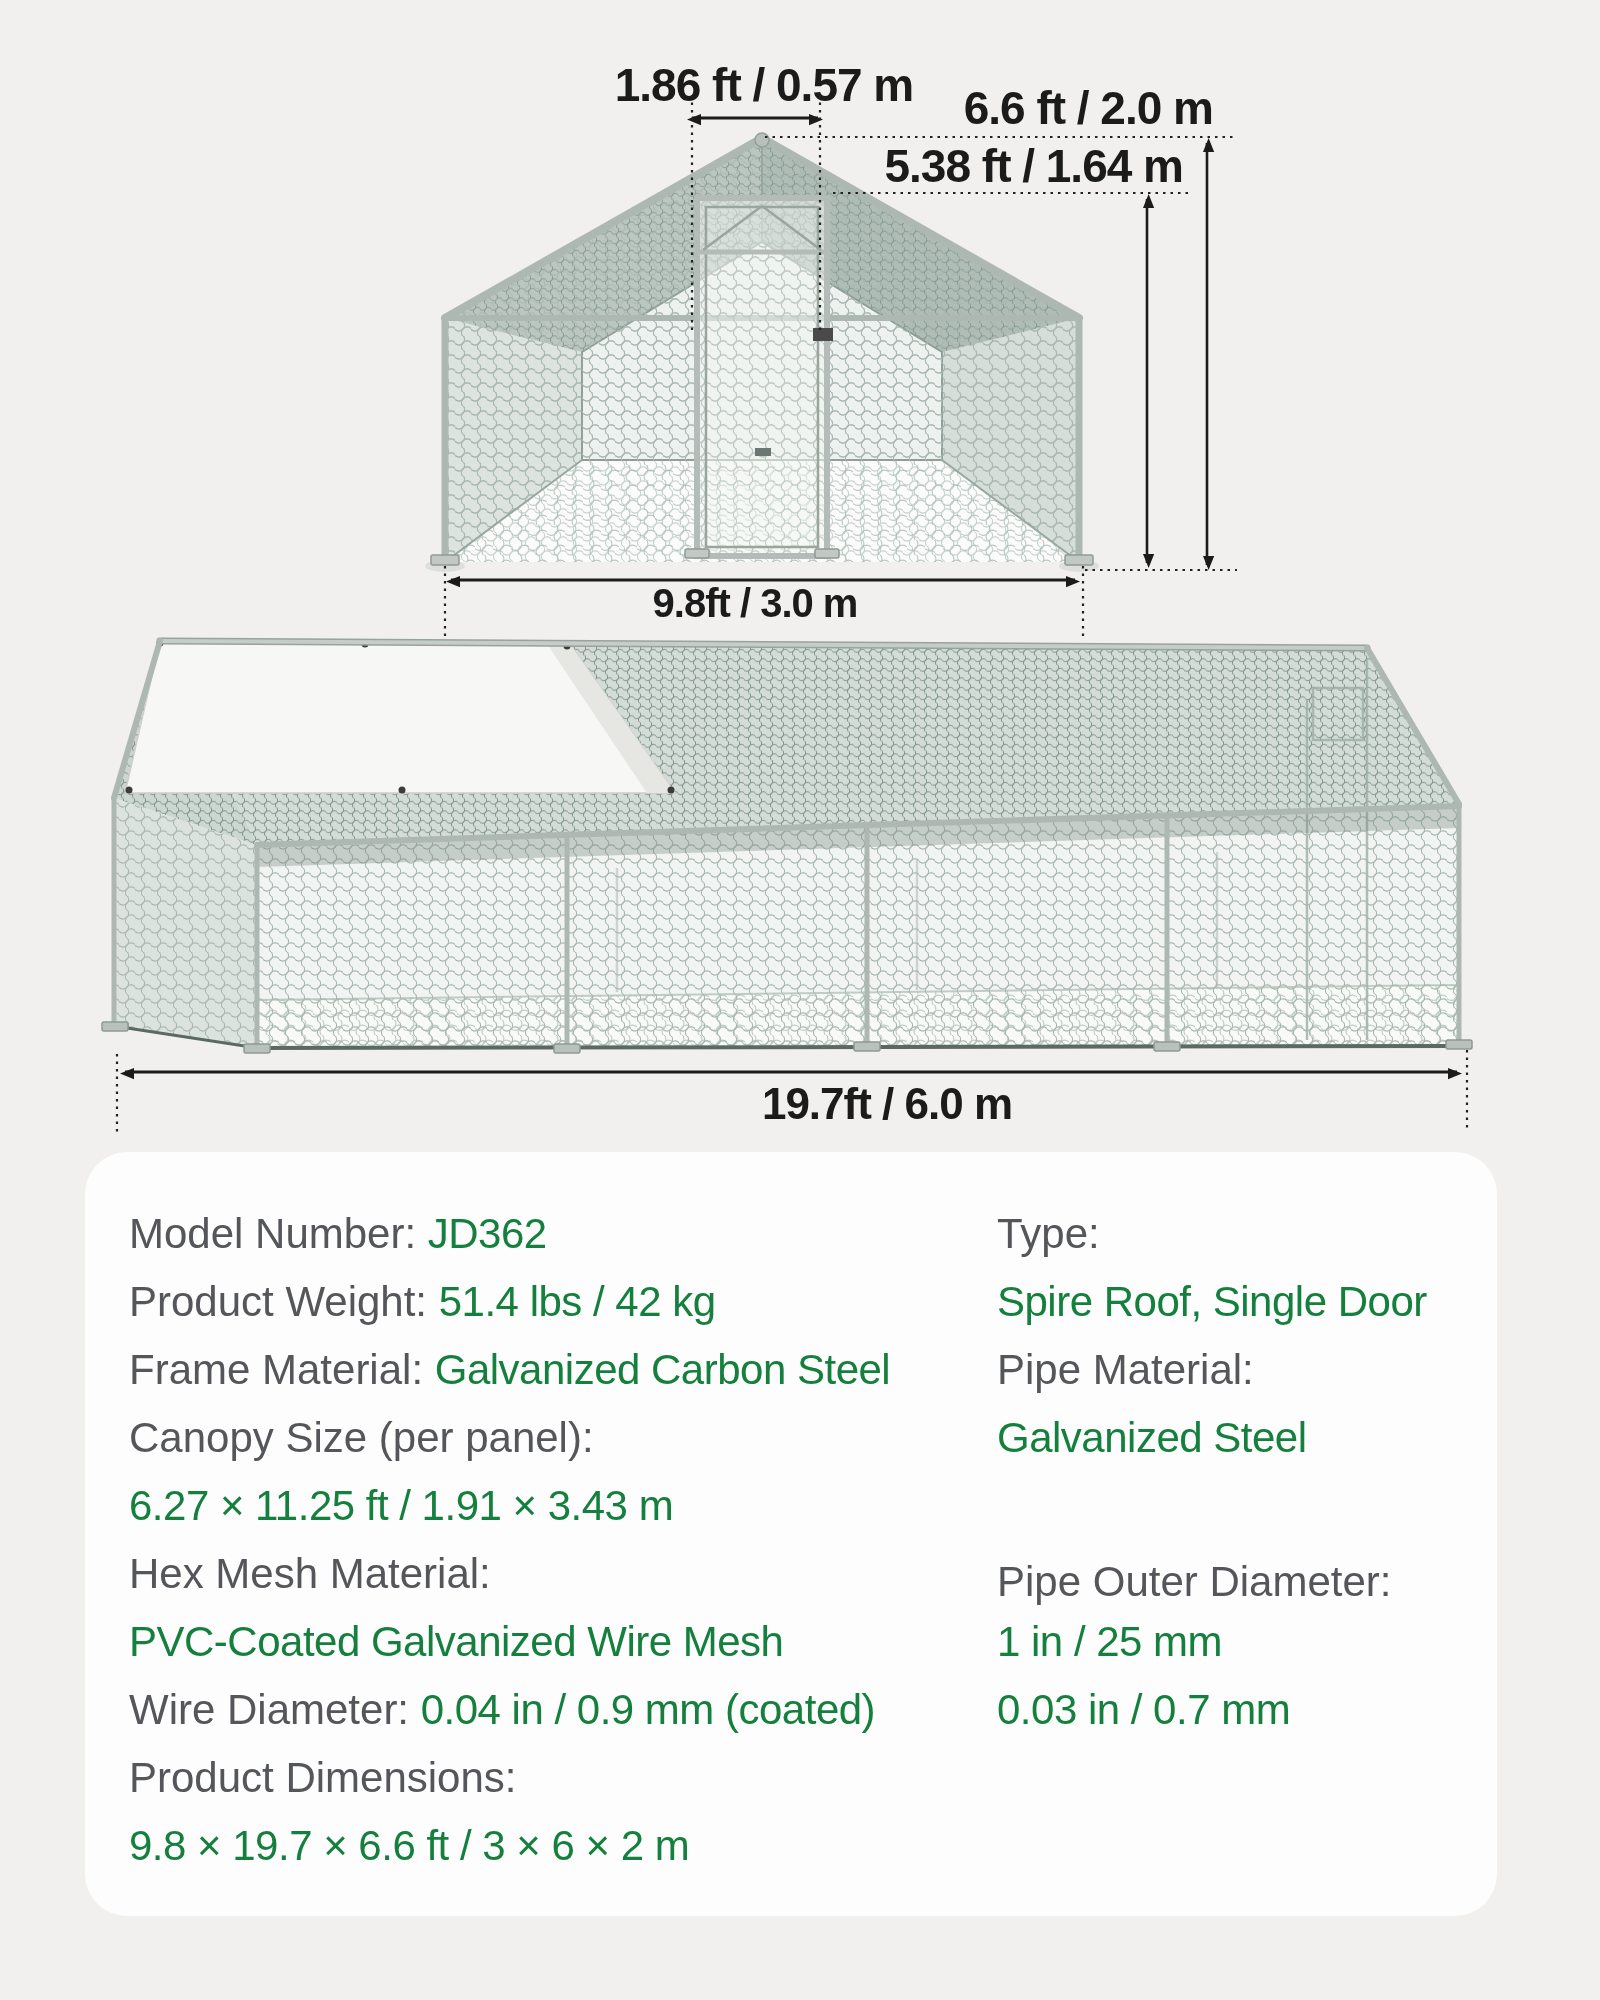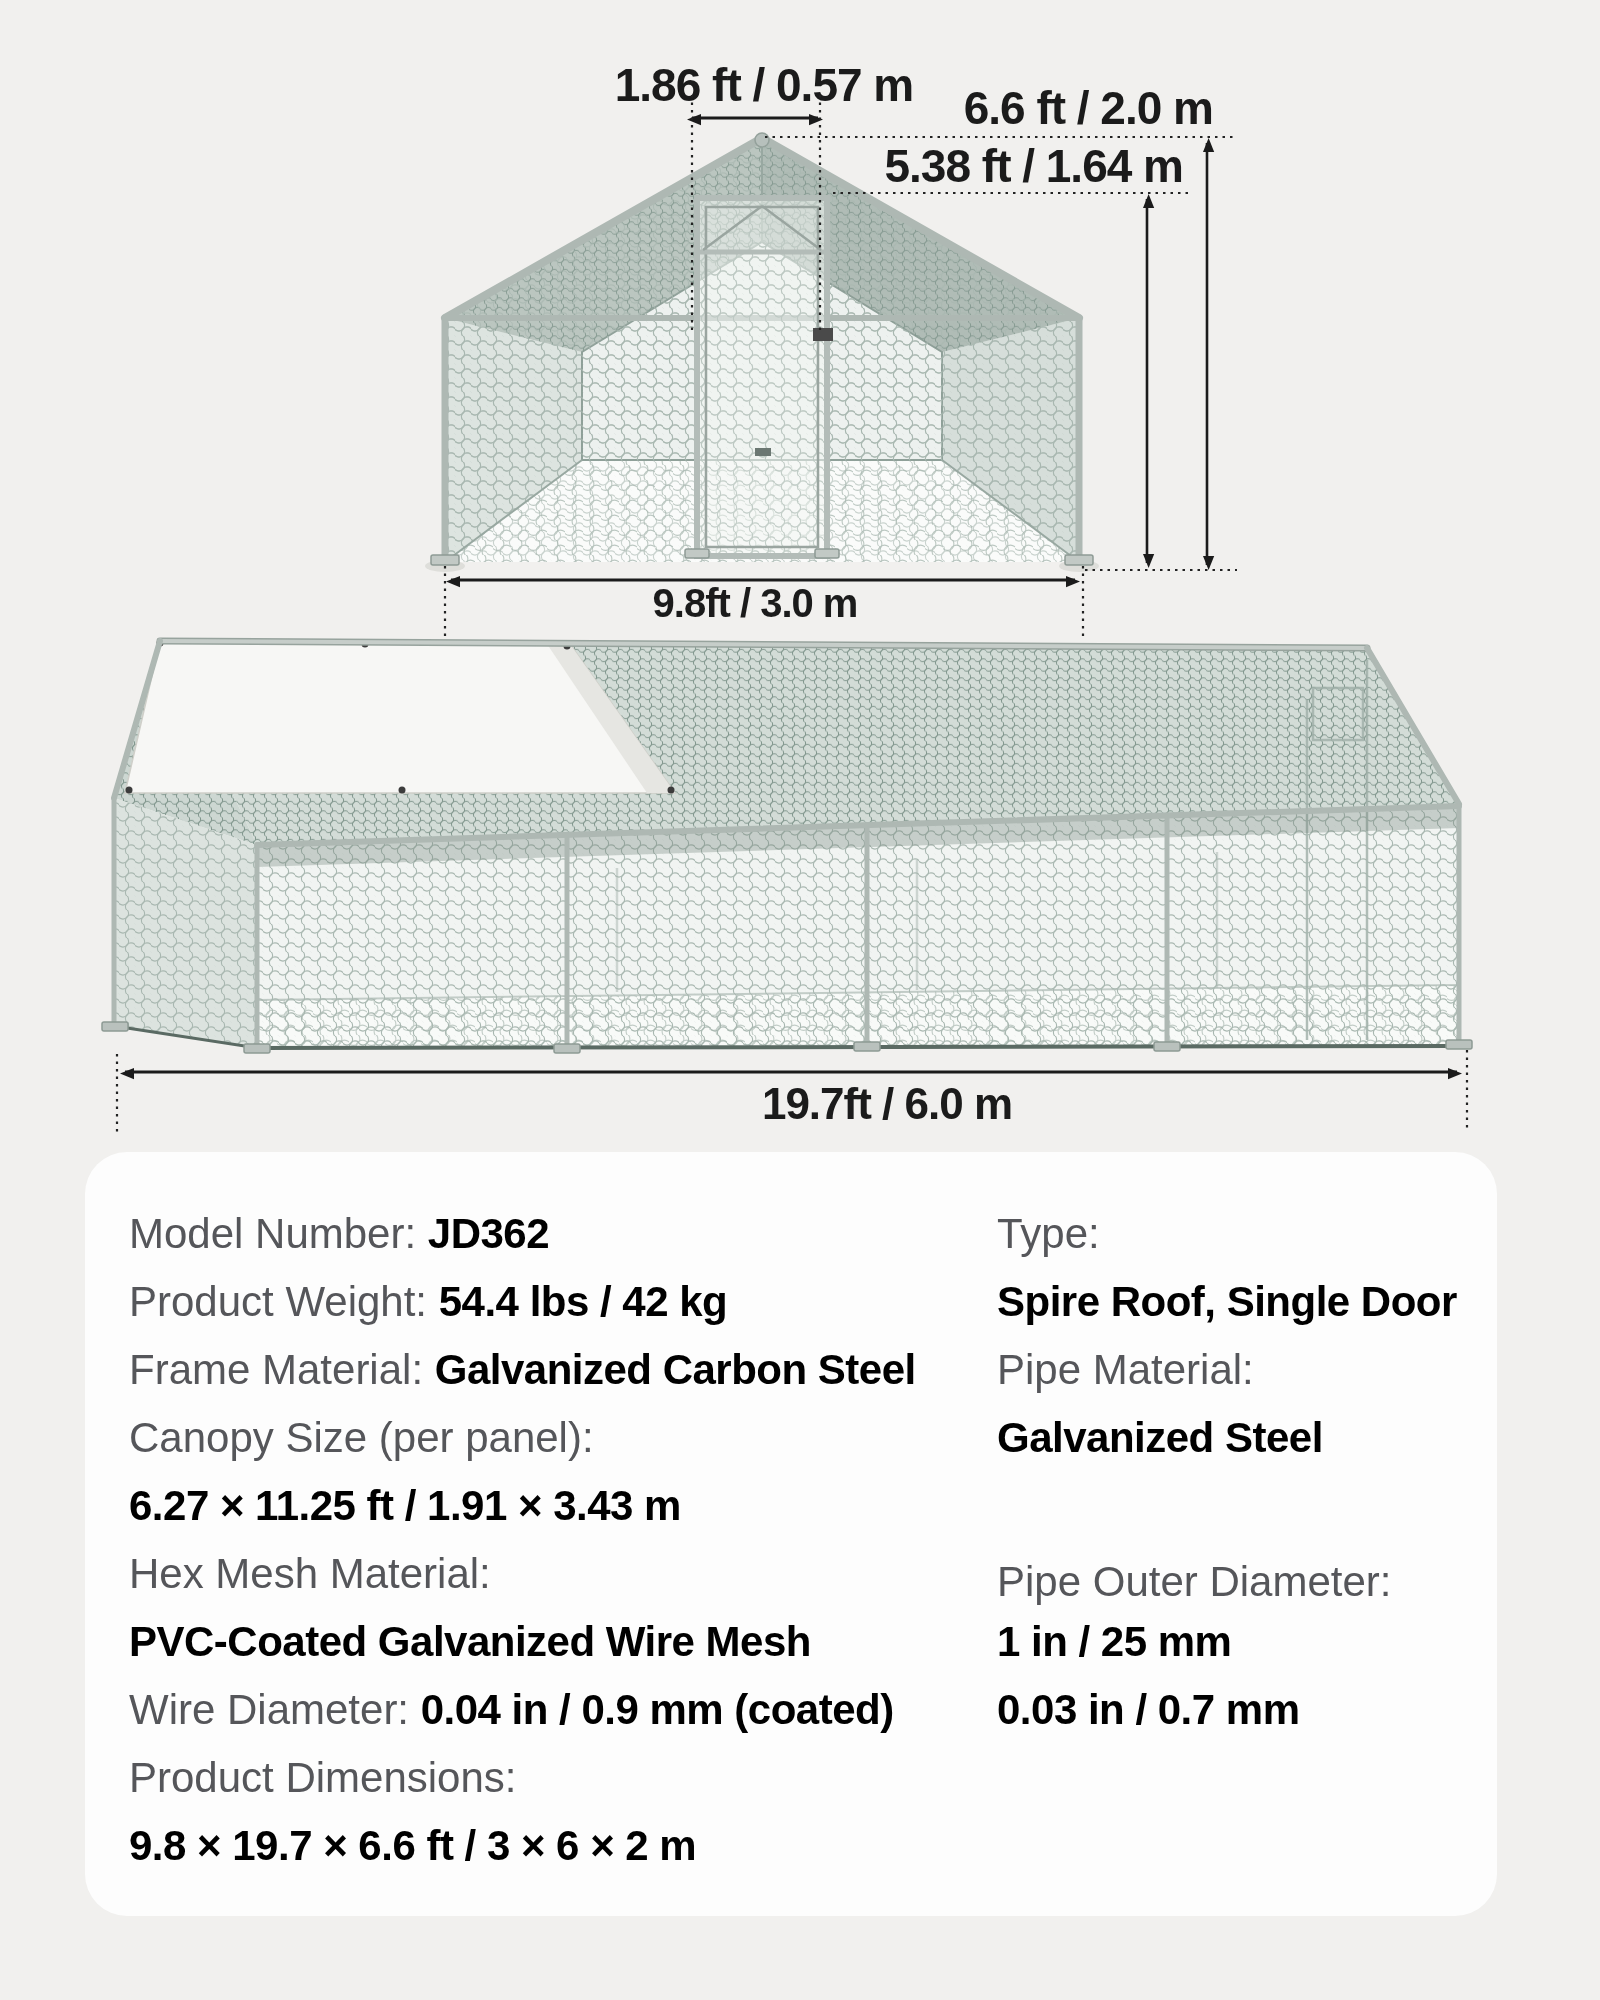--- a/index.html
+++ b/index.html
@@ -7,21 +7,21 @@
   #page{position:relative;width:1600px;height:2000px;background:#F1F0EE;overflow:hidden;margin-left:7px;}
   svg{position:absolute;left:0;display:block;}
   #front-svg{top:0;}
   #persp-svg{top:600px;}
   .dim-text{font-family:"Liberation Sans","DejaVu Sans",sans-serif;font-weight:700;fill:#1B1B1B;letter-spacing:-1px;}
   .spec-panel{position:absolute;left:78px;top:1152px;width:1412px;height:764px;background:#FDFDFD;border-radius:42px;}
   .spec-row{position:absolute;height:68px;line-height:68px;font-size:42px;white-space:nowrap;}
   .spec-row.lcol{left:122px;}
   .spec-row.rcol{left:990px;}
   .spec-label{color:#55565A;font-weight:400;}
-  .spec-value{color:#000000;font-weight:700;letter-spacing:-0.5px;}
+  .spec-value{color:#15803d;font-weight:400;letter-spacing:-0.5px;}
 </style>
 </head>
 <body>
 
 <div id="page">
 
   <svg id="front-svg" width="1600" height="660" viewBox="0 0 1600 660">
     <defs>
       <pattern id="meshWall" width="16" height="14" patternUnits="userSpaceOnUse">
         <circle cx="4" cy="3.5" r="5.6" fill="none" stroke="#A8B7B0" stroke-width="1.1"></circle>
@@ -216,21 +216,21 @@
       <text class="dim-text" font-size="44" text-anchor="middle" x="880" y="1119">19.7ft / 6.0 m</text>
     </g>
   </svg>
 
   <div class="spec-panel"></div>
 
   <div class="spec-row lcol" style="top:1200px">
     <span class="spec-label">Model Number: </span><span class="spec-value">JD362</span>
   </div>
   <div class="spec-row lcol" style="top:1268px">
-    <span class="spec-label">Product Weight: </span><span class="spec-value">54.4 lbs / 42 kg</span>
+    <span class="spec-label">Product Weight: </span><span class="spec-value">51.4 lbs / 42 kg</span>
   </div>
   <div class="spec-row lcol" style="top:1336px">
     <span class="spec-label">Frame Material: </span><span class="spec-value">Galvanized Carbon Steel</span>
   </div>
   <div class="spec-row lcol" style="top:1404px">
     <span class="spec-label">Canopy Size (per panel):</span><span class="spec-value"></span>
   </div>
   <div class="spec-row lcol" style="top:1472px">
     <span class="spec-label"></span><span class="spec-value">6.27 × 11.25 ft / 1.91 × 3.43 m</span>
   </div>

